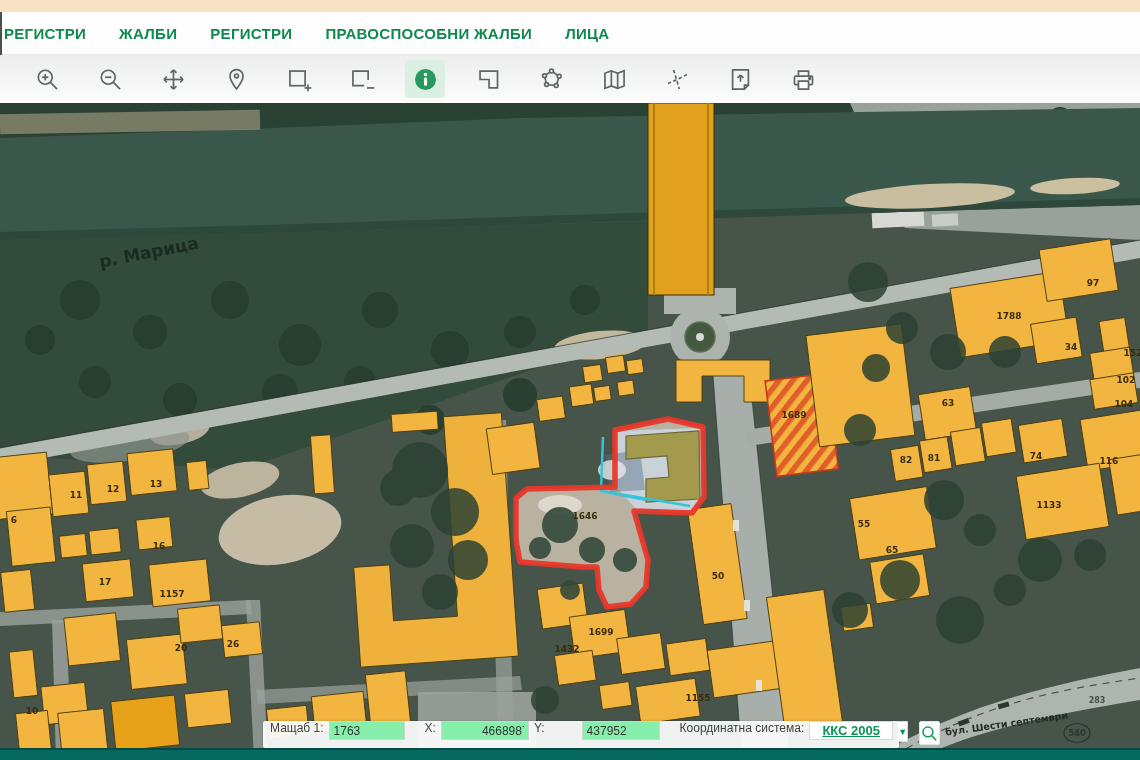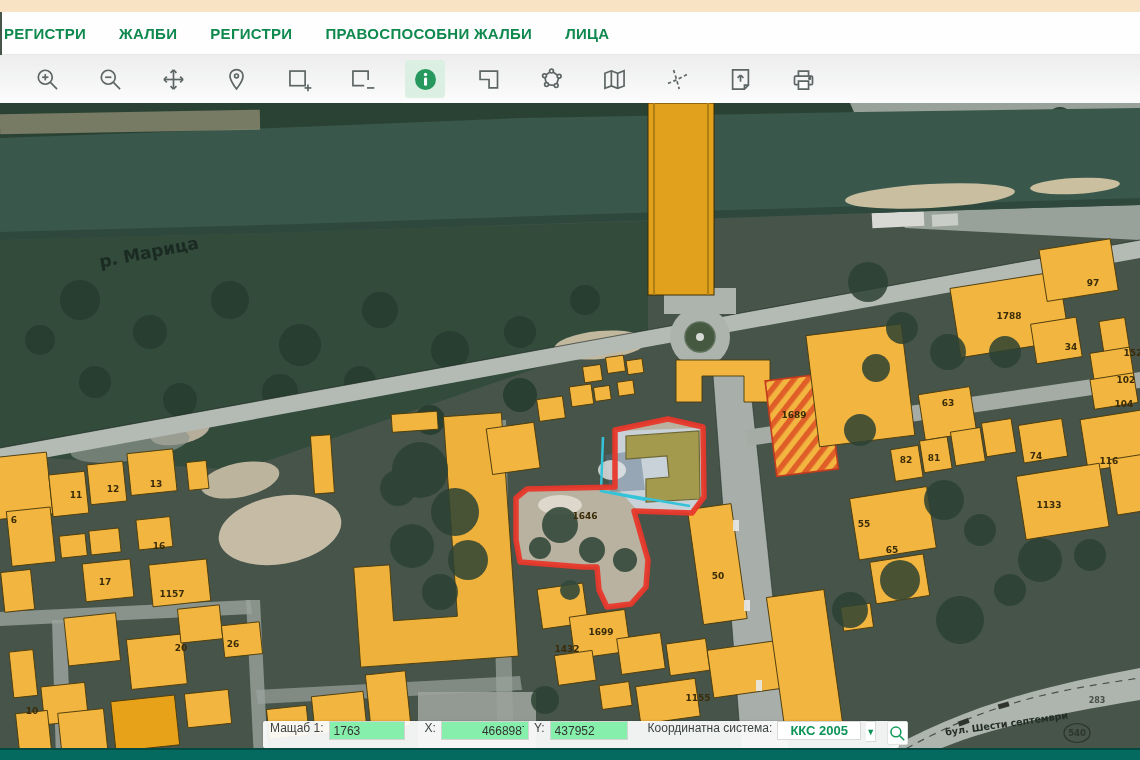--- a/index.html
+++ b/index.html
@@ -37,26 +37,26 @@
     position:absolute;left:263px;top:721px;width:636px;height:27px;z-index:40;
     background:rgba(250,250,250,.95);border-radius:2px;
     display:flex;gap:5px;padding:0 7px;box-sizing:border-box;
     font-size:12px;color:#3c4340;box-shadow:0 0 2px rgba(0,0,0,.25);
   }
   .sb-label{white-space:nowrap;}
   .sb-input{
     height:19px;border:1px solid #d2d4d2;background:#86efac;font-size:12px;color:#333;
     padding:0 4px;box-sizing:border-box;font-family:"Liberation Sans","DejaVu Sans",sans-serif;
   }
-  .w76{width:76px;} .w88{width:88px;padding-left:40px;} .w78{width:78px;}
+  .w76{width:76px;} .w88{width:88px;padding-left:40px;} .w78{width:78px;margin-left:32px;}
   .sb-gap{width:10px;flex:0 0 auto;}
   .crs-box{
     height:19px;min-width:84px;background:#fff;border:1px solid #d8dad8;
     display:flex;align-items:center;justify-content:center;
-    font-size:13px;font-weight:bold;color:#0c9457;cursor:pointer;padding:0 5px;box-sizing:border-box;
+    font-size:13px;font-weight:bold;color:#0c9457;cursor:pointer;padding:0 5px;box-sizing:border-box;text-decoration:underline;
   }
   .crs-arrow{
     height:19px;width:20px;display:flex;align-items:center;justify-content:center;
     color:#0c9457;font-size:9px;cursor:pointer;background:#fff;border:1px solid #d8dad8;border-left:none;
   }
   .search-btn{
     height:22px;width:36px;margin-left:6px;background:#fff;border:1px solid #e2e4e2;border-radius:2px;
     display:flex;align-items:center;justify-content:center;cursor:pointer;
   }
   .search-btn svg{width:19px;height:19px;stroke:#149a58;fill:none;stroke-width:2;}

